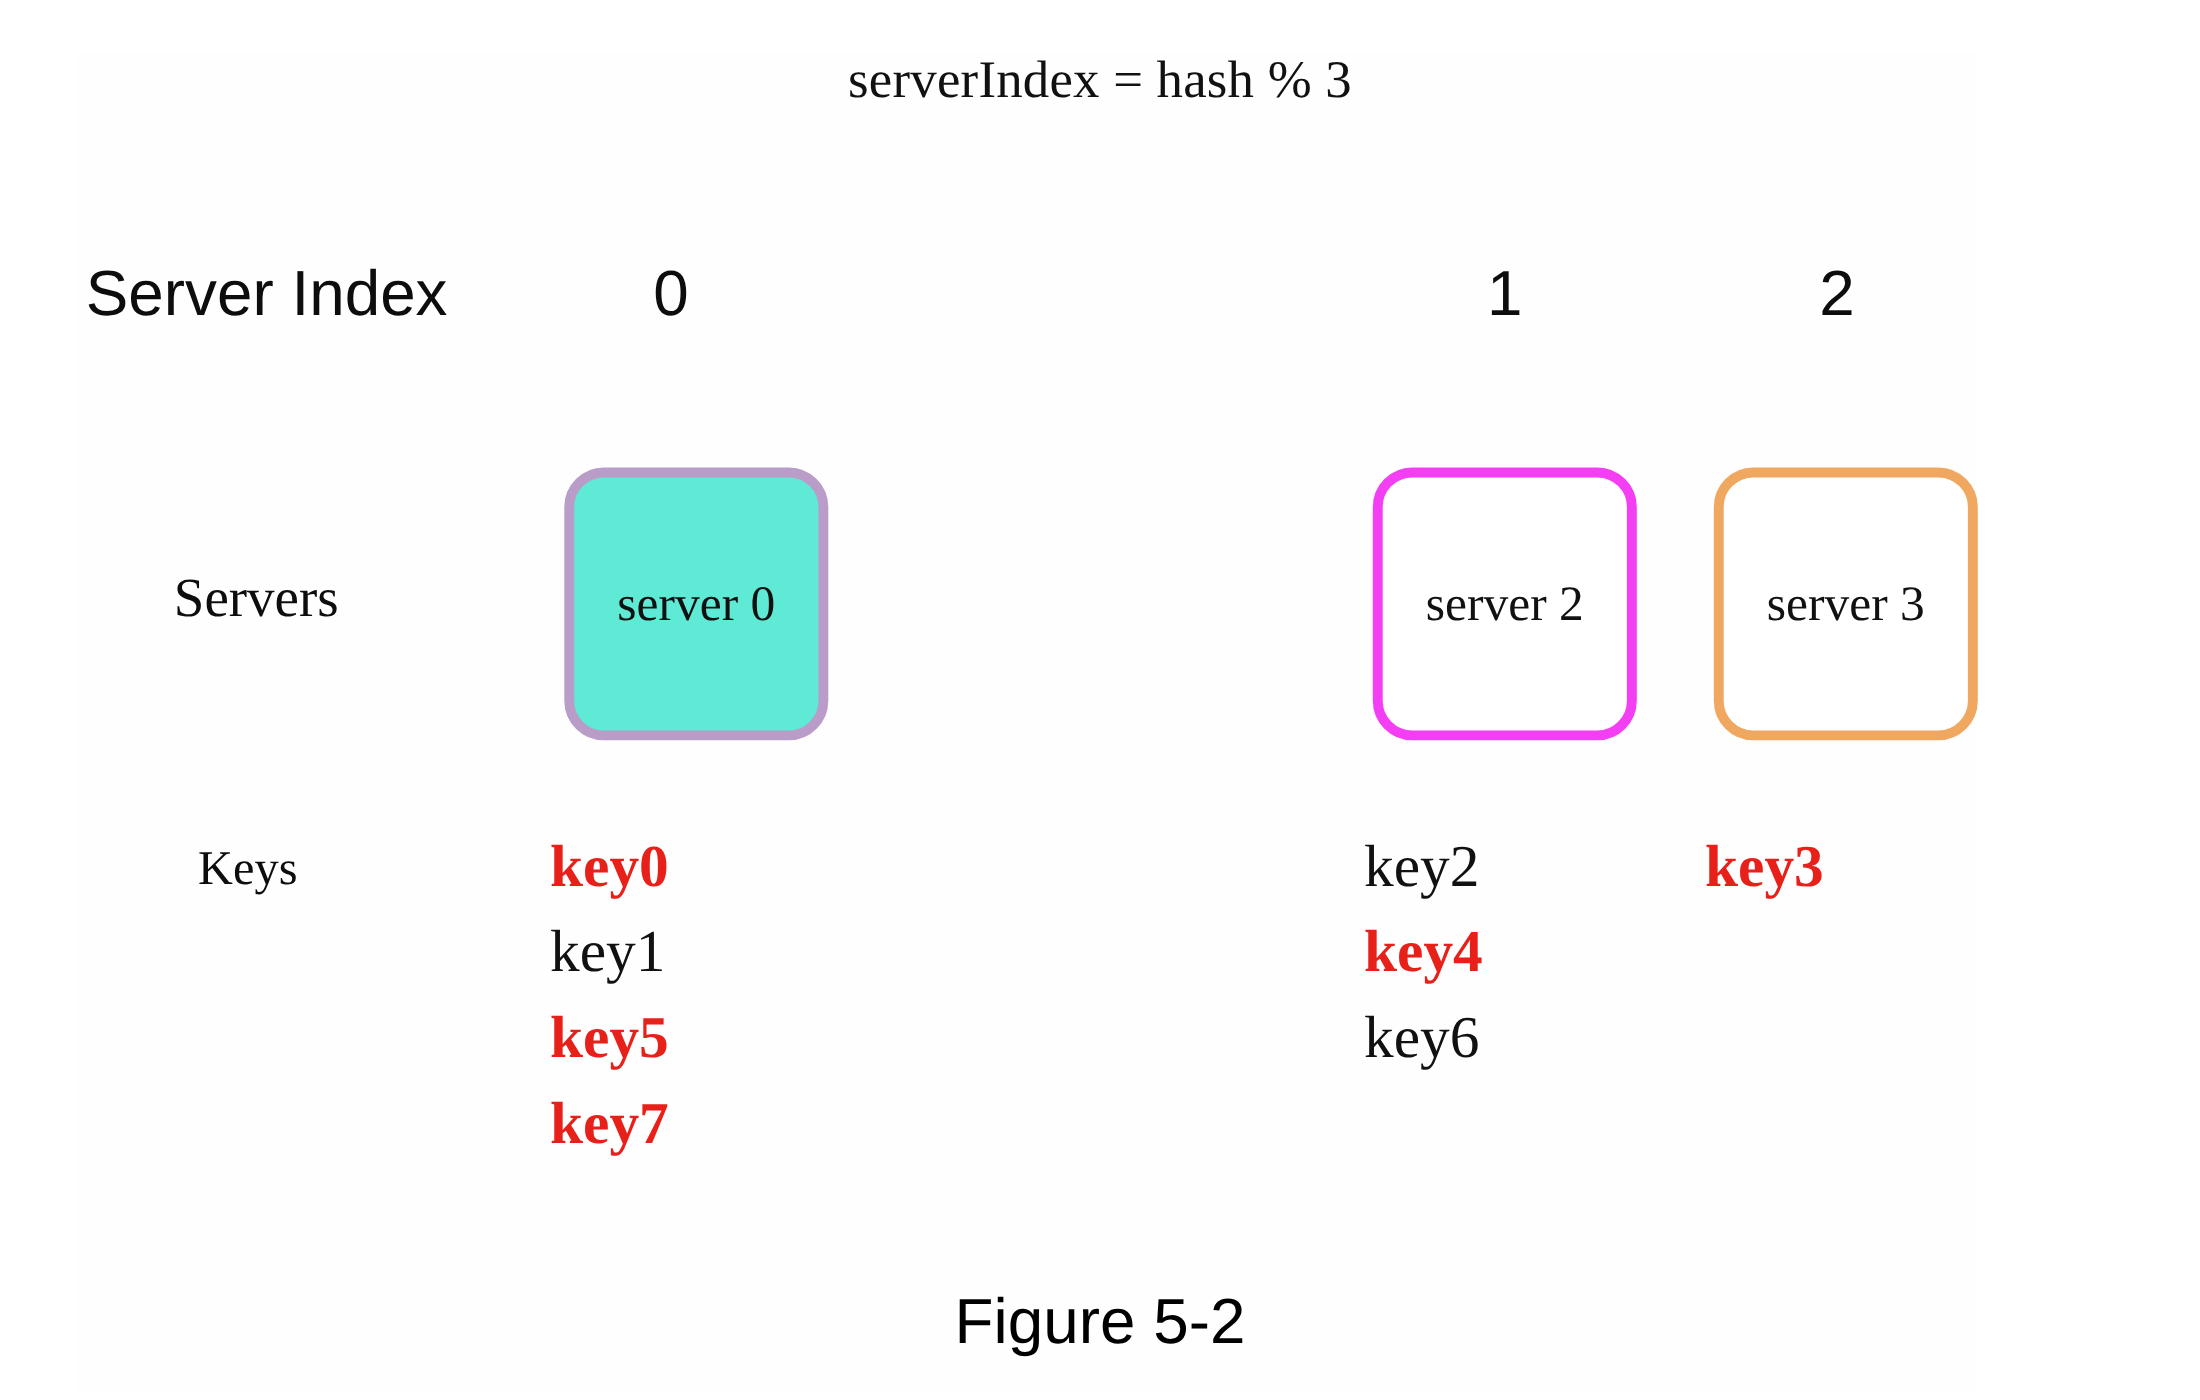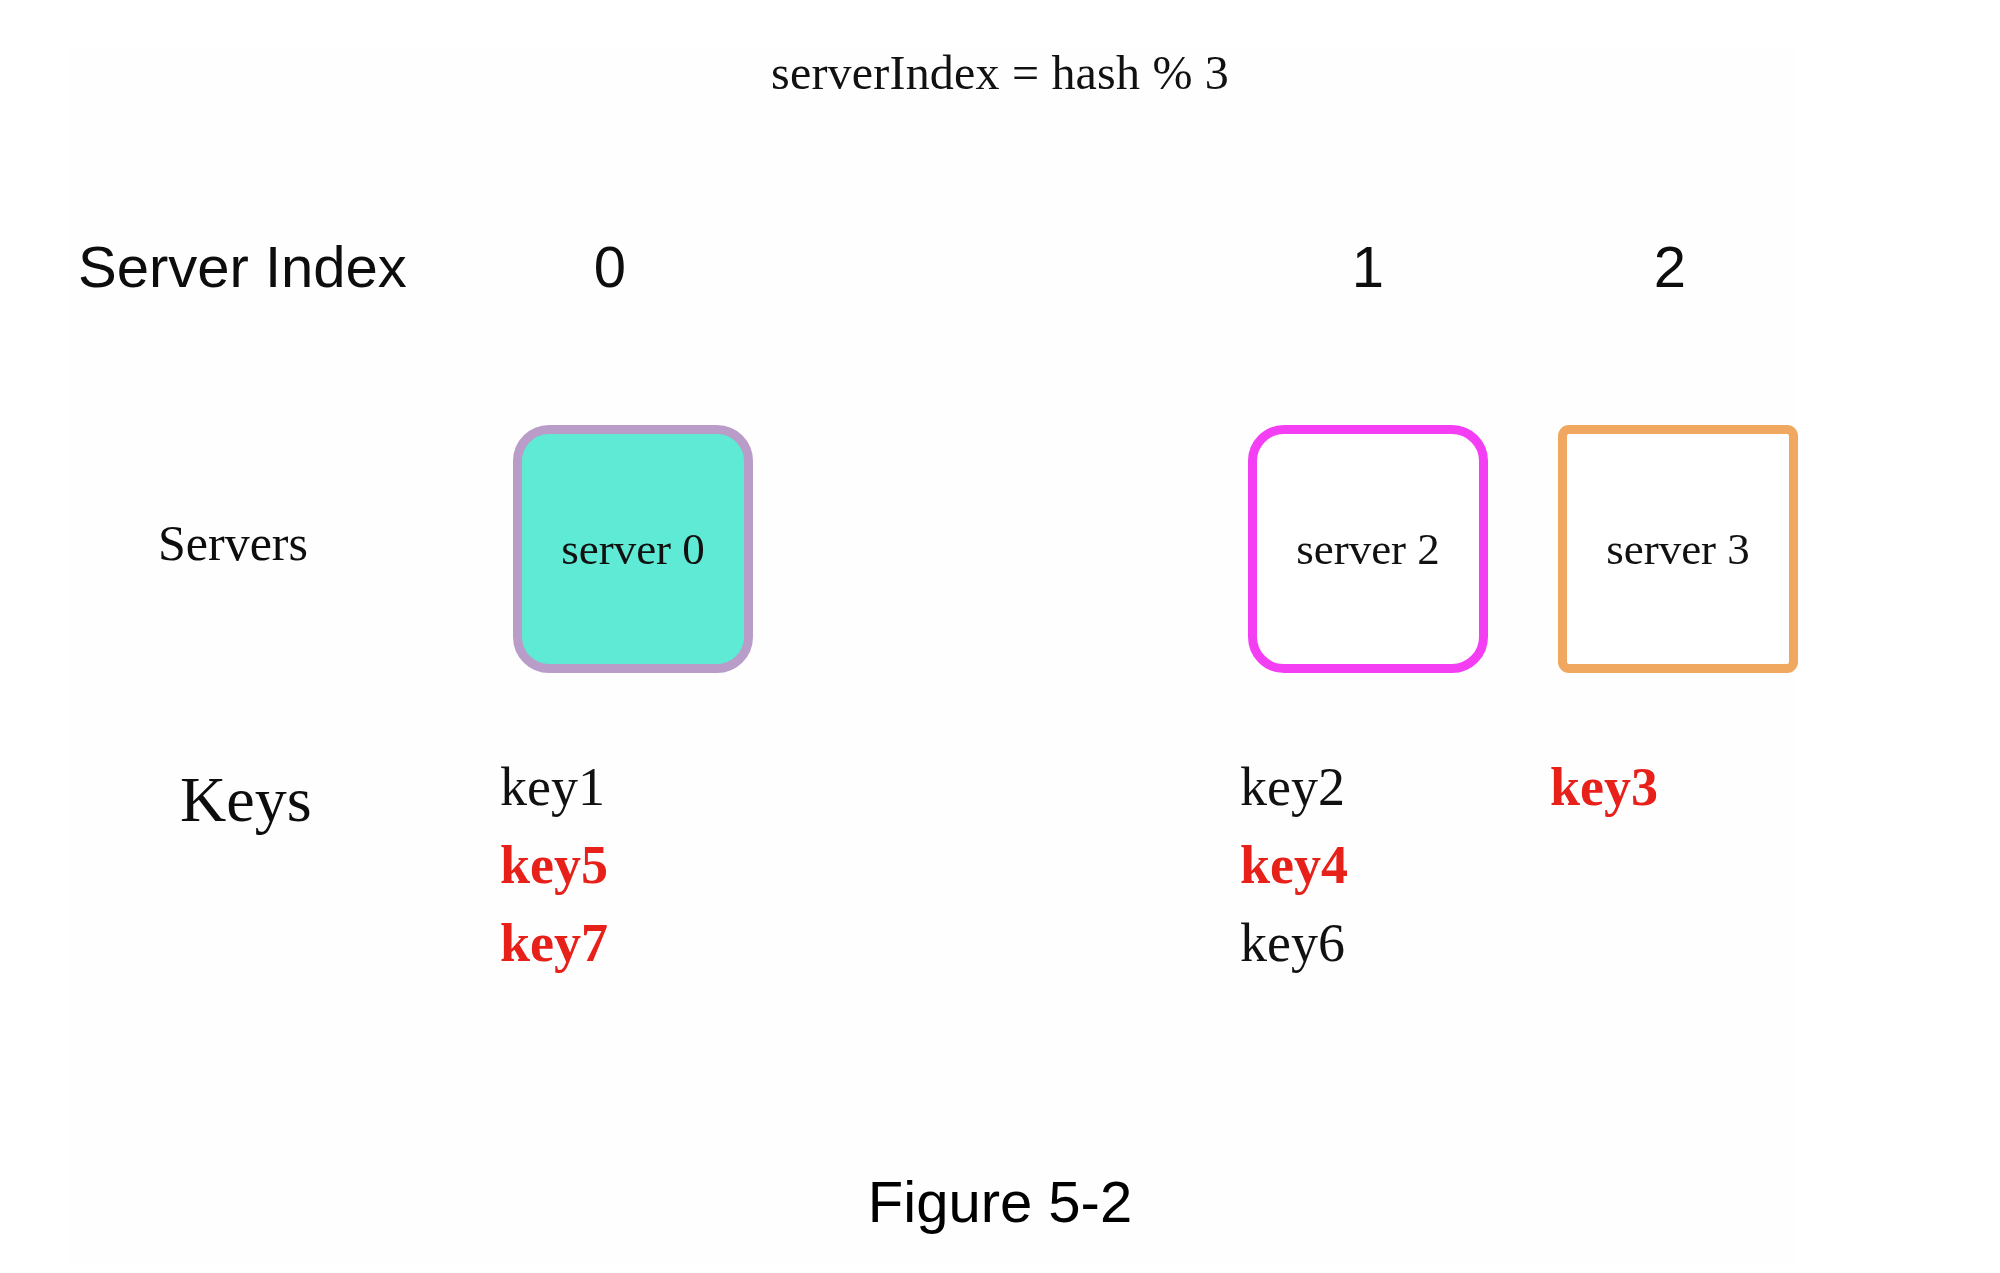--- a/index.html
+++ b/index.html
@@ -63,21 +63,21 @@
     left: 158px;
     top: 518px;
     font-family: "Liberation Serif", serif;
     font-size: 50px;
     line-height: 1;
   }
   #label-keys {
     left: 180px;
     top: 768px;
     font-family: "Liberation Serif", serif;
-    font-size: 64px;
+    font-size: 44px;
     line-height: 1;
   }
 
   
   .index-number {
     position: absolute;
     top: 238px;
     font-family: "Liberation Sans", sans-serif;
     font-size: 58px;
     line-height: 1;
@@ -174,25 +174,26 @@
 
   <div class="server-box" id="server-box-0" style="border-color: rgb(185, 157, 200); background-color: #5eead4;">
     <span class="server-label">server 0</span>
   </div>
 
 
   <div class="server-box" id="server-box-2" style="border-color: rgb(244, 62, 244); background-color: rgb(255, 255, 255);">
     <span class="server-label">server 2</span>
   </div>
 
-  <div class="server-box" id="server-box-3" style="border-color: rgb(240, 168, 96); background-color: rgb(255, 255, 255); border-radius: 11px;">
+  <div class="server-box" id="server-box-3" style="border-color: rgb(240, 168, 96); background-color: rgb(255, 255, 255);">
     <span class="server-label">server 3</span>
   </div>
 
   <div class="keys-column" id="keys-column-0">
+      <span class="key-item highlight" style="color: rgb(232, 32, 26);">key0</span>
       <span class="key-item" style="color: rgb(17, 17, 17);">key1</span>
       <span class="key-item highlight" style="color: rgb(232, 32, 26);">key5</span>
       <span class="key-item highlight" style="color: rgb(232, 32, 26);">key7</span>
     </div>
 
   <div class="keys-column" id="keys-column-1"></div>
 
   <div class="keys-column" id="keys-column-2">
       <span class="key-item" style="color: rgb(17, 17, 17);">key2</span>
       <span class="key-item highlight" style="color: rgb(232, 32, 26);">key4</span>

